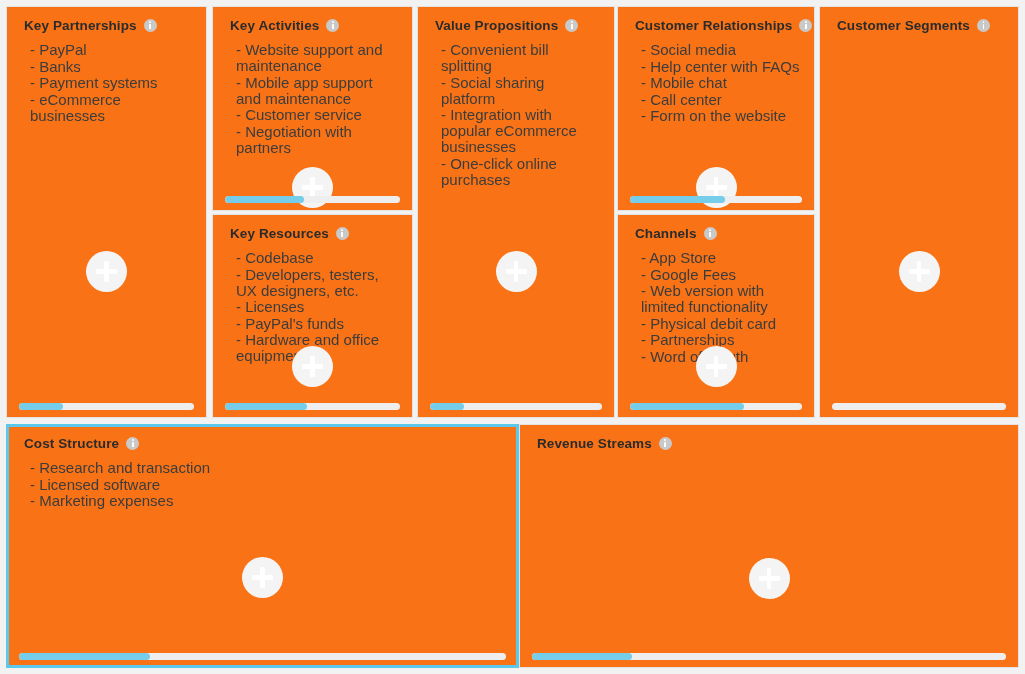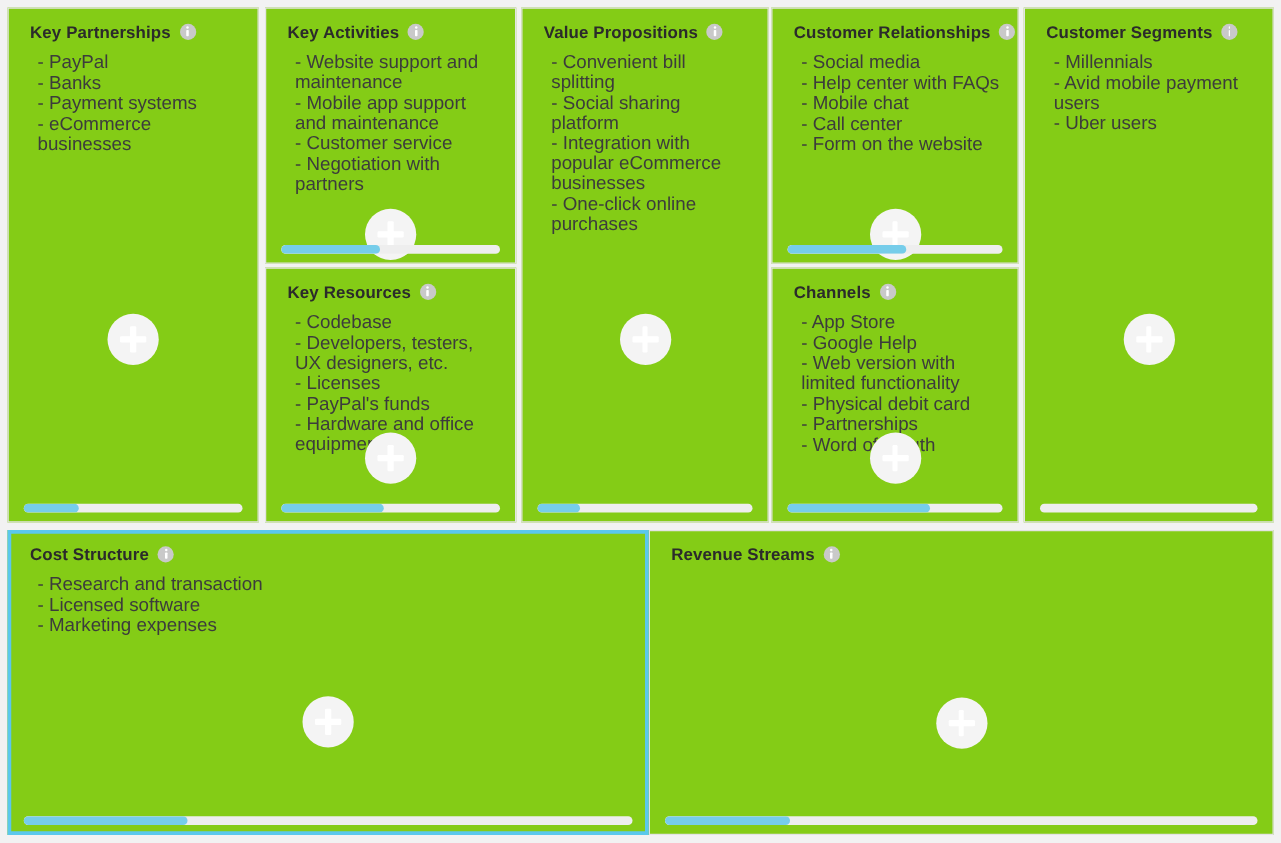--- a/index.html
+++ b/index.html
@@ -9,21 +9,21 @@
     background:#f2f2f2;
     font-family:"Liberation Sans","DejaVu Sans",sans-serif;
     overflow:hidden;
   }
   #canvas{
     position:absolute;left:0;top:0;width:1025px;height:674px;
     background:#f2f2f2;
   }
   .cell{
     position:absolute;
-    background:#84cc16;
+    background:#f97316;
     border:1px solid #e3e3e3;
     box-sizing:border-box;
     overflow:hidden;
   }
   .cell.selected{
     border:3px solid #5bc8ec;
     z-index:5;
   }
   .cell-head{
     position:absolute;left:17px;top:11px;right:12px;
@@ -181,42 +181,37 @@
     </div>
   </div>
 
   <div class="cell" style="left:617px;top:214px;width:198px;height:204px;">
     <div class="cell-head">
       <span class="cell-title">Channels</span>
       <span class="info-icon"></span>
     </div>
     <ul class="items">
       <li><span class="dash">- </span><span>App Store</span></li>
-      <li><span class="dash">- </span><span>Google Help</span></li>
+      <li><span class="dash">- </span><span>Google Fees</span></li>
       <li><span class="dash">- </span><span>Web version with limited functionality</span></li>
       <li><span class="dash">- </span><span>Physical debit card</span></li>
       <li><span class="dash">- </span><span>Partnerships</span></li>
       <li><span class="dash">- </span><span>Word of mouth</span></li>
     </ul>
     <div class="add-btn" style="top:131px;"></div>
     <div class="progress">
       <div class="progress-fill" style="width: 66%;"></div>
     </div>
   </div>
 
   <div class="cell" style="left:819px;top:6px;width:200px;height:412px;">
     <div class="cell-head">
       <span class="cell-title">Customer Segments</span>
       <span class="info-icon"></span>
     </div>
-    <ul class="items">
-      <li><span class="dash">- </span><span>Millennials</span></li>
-      <li><span class="dash">- </span><span>Avid mobile payment users</span></li>
-      <li><span class="dash">- </span><span>Uber users</span></li>
-    </ul>
     <div class="add-btn" style="top:244px;"></div>
     <div class="progress">
       <div class="progress-fill" style="width: 0%;"></div>
     </div>
   </div>
 
   <div class="cell selected" style="left:6px;top:424px;width:513px;height:244px;">
     <div class="cell-head">
       <span class="cell-title">Cost Structure</span>
       <span class="info-icon"></span>

